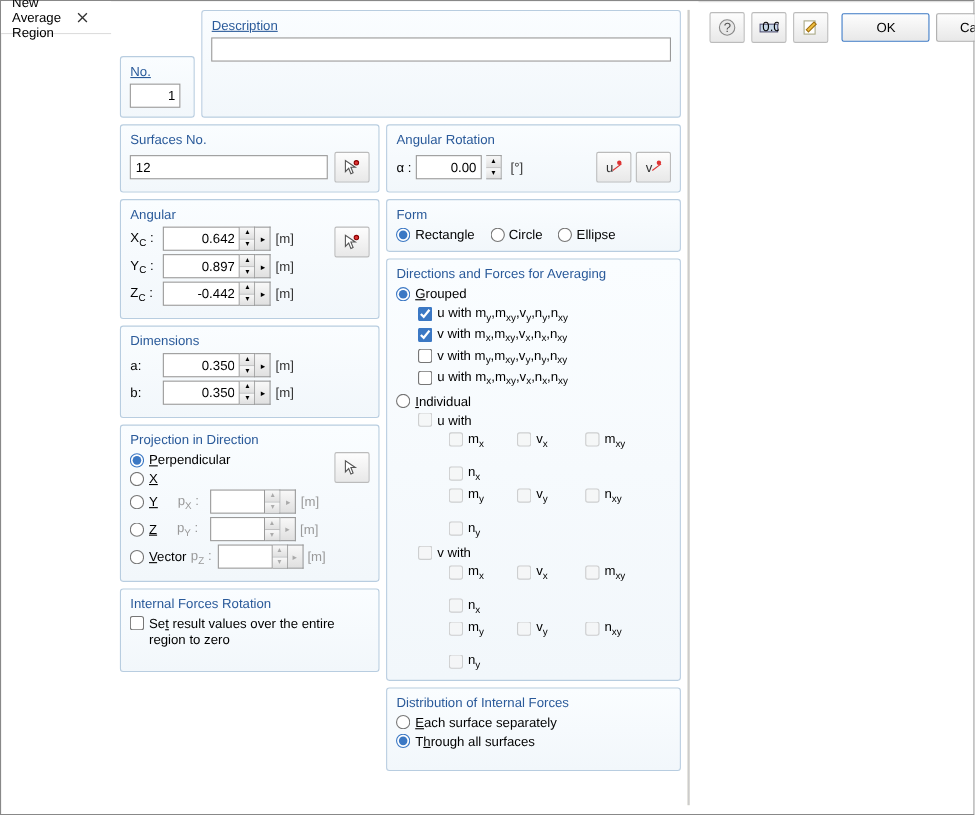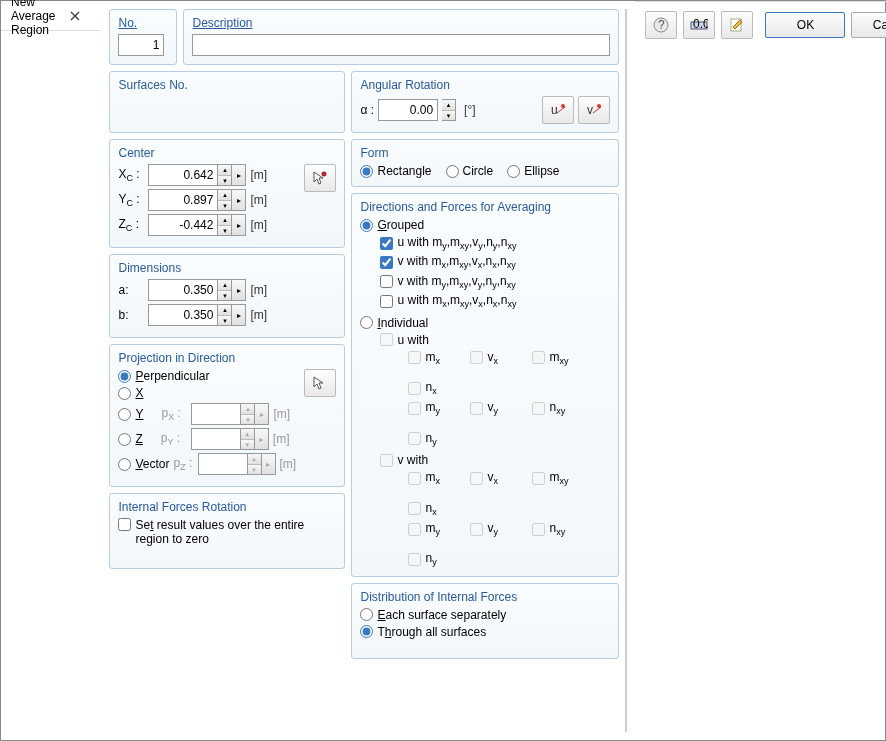--- a/index.html
+++ b/index.html
@@ -47,33 +47,42 @@
       <svg viewBox="0 0 10 10">
           <path d="M1 1 L9 9 M9 1 L1 9" stroke="#333" stroke-width="1.2"></path>
         </svg>
     </div>
   </div>
 
   <div class="content">
     <div class="leftcol">
 
       <div class="row">
-        <div class="group" style="width:68px;">
+        <div class="group" style="width:68px;margin-top:42px;">
           <span class="group-title u">No.</span>
           <input type="text" class="val right" style="width: 46px;" value="1">
         </div>
         <div class="group" style="flex:1;">
           <span class="group-title u">Description</span>
           <input type="text" class="val sel" style="width: 100%;" value="">
         </div>
       </div>
 
       <div class="row">
         <div class="group" style="width:236px;">
           <span class="group-title">Surfaces No.</span>
+          <div style="display:flex;gap:6px;align-items:center;">
+            <input type="text" class="val" style="flex: 1 1 0%;" value="12">
+            <button class="iconbtn">
+              <svg width="16" height="16" viewBox="0 0 16 16">
+                  <path d="M2 2 L2 12 L5 9 L7 14 L9 13 L7 8 L11 8 Z" fill="#fff" stroke="#555"></path>
+                  <circle cx="12" cy="4" r="2" fill="#d33" stroke="#800"></circle>
+                </svg>
+            </button>
+          </div>
         </div>
         <div class="group" style="flex:1;">
           <span class="group-title">Angular Rotation</span>
           <div style="display:flex;align-items:center;gap:4px;">
             <span>α :</span>
             <input type="text" class="val right" style="width: 60px;" value="0.00">
             <div class="spin">
                 <button>▴</button>
                 <button>▾</button>
               </div>
@@ -93,21 +102,21 @@
                   <circle cx="14" cy="3" r="2" fill="#d33"></circle>
                 </svg>
               </button>
           </div>
         </div>
       </div>
 
       <div class="row">
         <div style="width:236px;display:flex;flex-direction:column;gap:6px;">
           <div class="group">
-            <span class="group-title">Center</span>
+            <span class="group-title">Angular</span>
             <button class="iconbtn" style="position:absolute;right:8px;top:24px;">
               <svg width="16" height="16" viewBox="0 0 16 16">
                   <path d="M2 2 L2 12 L5 9 L7 14 L9 13 L7 8 L11 8 Z" fill="#fff" stroke="#555"></path>
                   <circle cx="12" cy="4" r="2" fill="#d33" stroke="#800"></circle>
                 </svg>
             </button>
             <div class="field-row">
                 <span class="field-label">X<span class="sub">C</span> :</span>
                 <input type="text" class="val right" style="width: 70px;" value="0.642">
                 <div class="spin">

